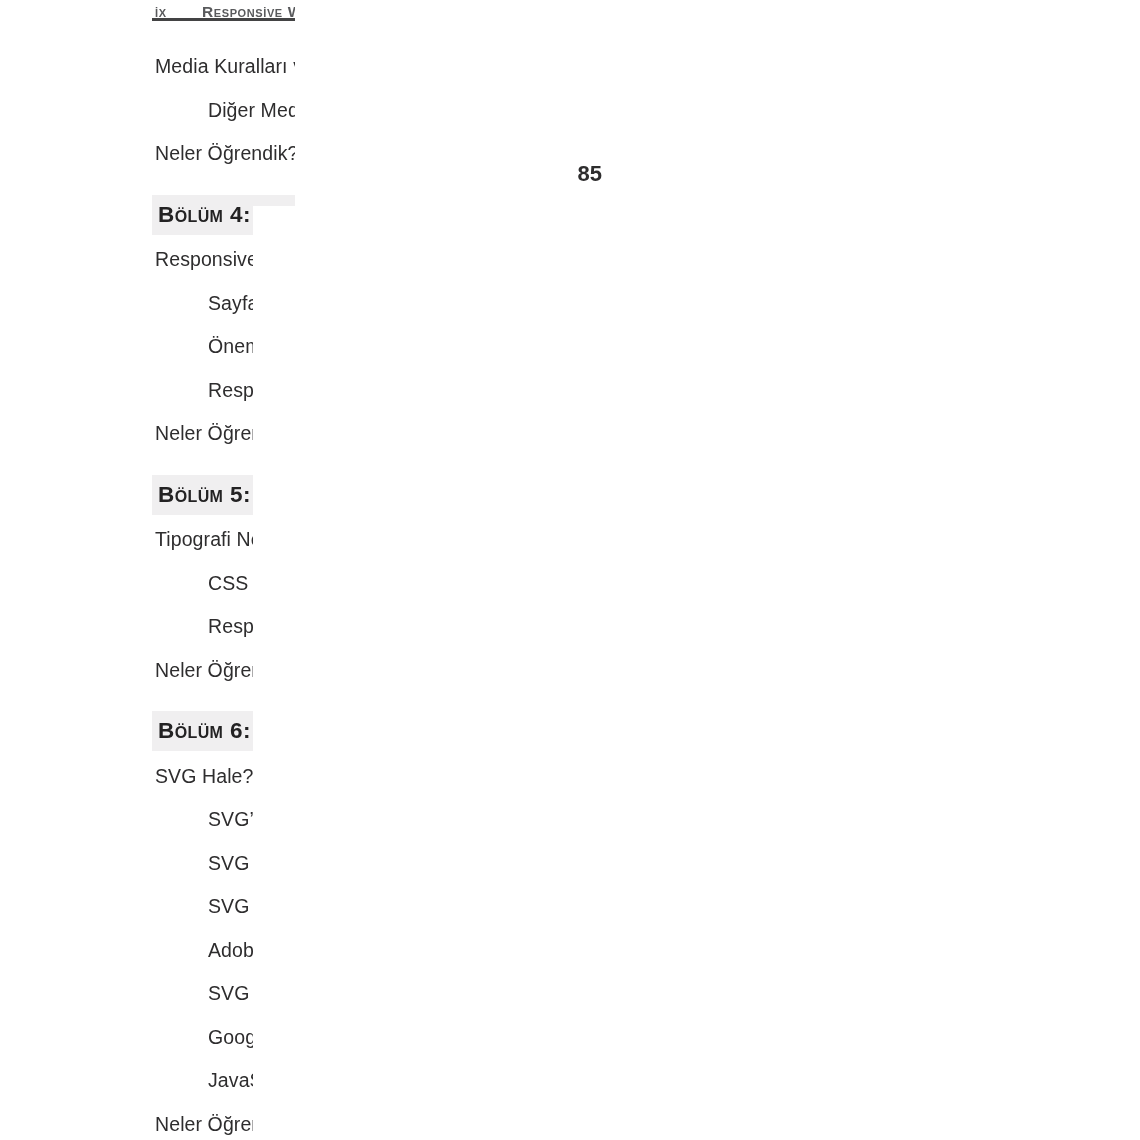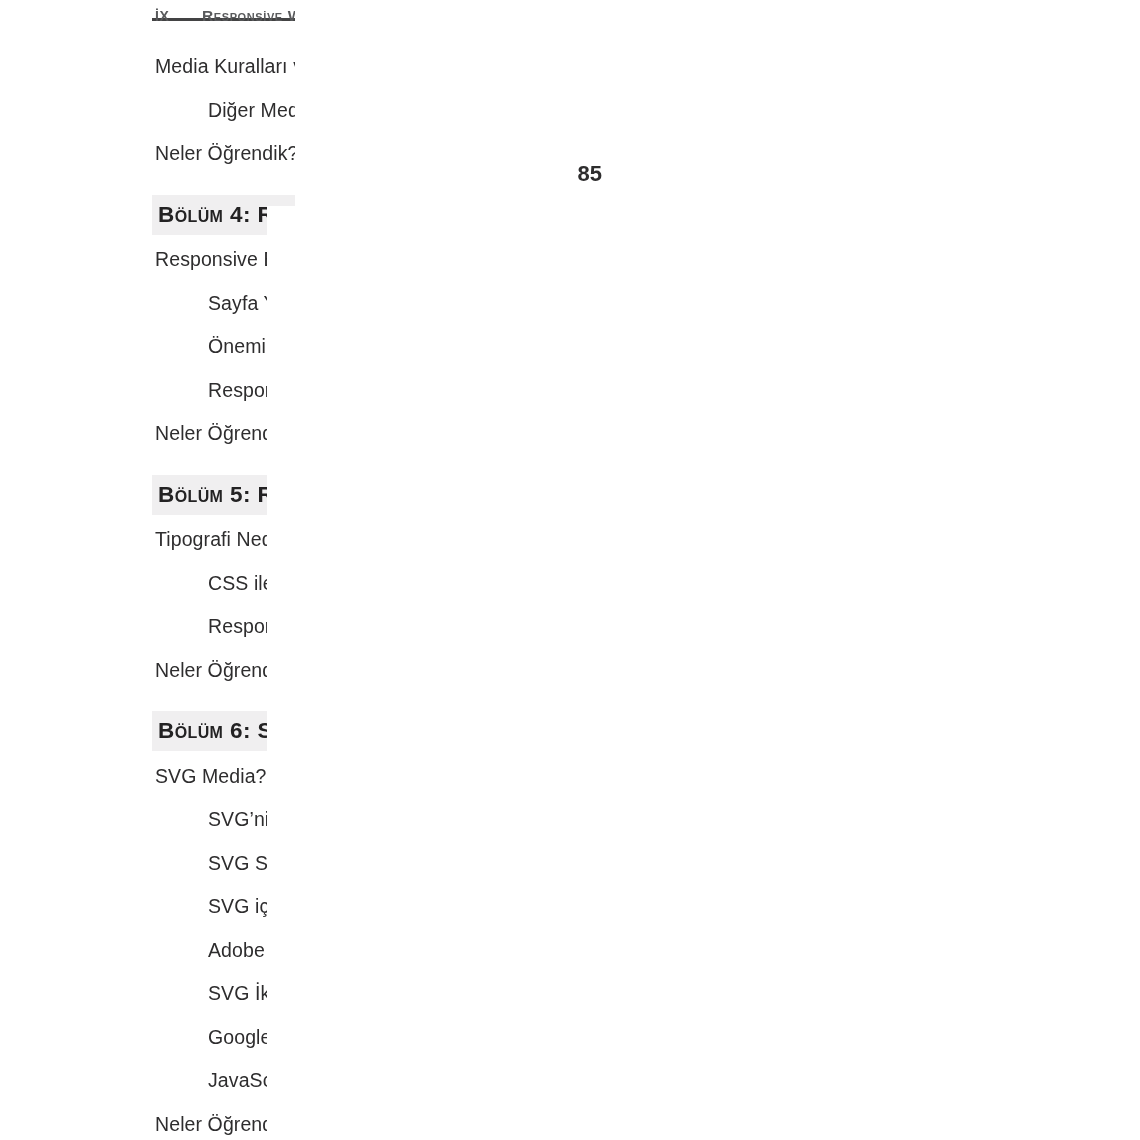--- a/index.html
+++ b/index.html
@@ -31,21 +31,21 @@
     padding-top:3px;
     height:21px;
     border-bottom:3px solid var(--rule);
     font-variant:small-caps;
     font-variant-caps:small-caps;
     font-weight:700;
     color:var(--header-text);
     letter-spacing:0.6px;
   }
   .folio{
-    font-size:20px;
+    font-size:16px;
     padding-left:3px;
     width:50px;
     flex:0 0 auto;
   }
   .running-title{
     font-size:15.5px;
     flex:1 1 auto;
     white-space:nowrap;
   }
   .toc{
@@ -160,21 +160,21 @@
   </div>
         <div class="row entry lvl1">
     <span class="label">Neler Öğrendik?</span>
     <span class="page">83</span>
   </div>
         <div class="row chapter">
     <span class="label">Bölüm 6: SVG Kullanımı ve SVG İkonlar</span>
     <span class="page">85</span>
   </div>
         <div class="row entry lvl1">
-    <span class="label">SVG Media?</span>
+    <span class="label">SVG Hale?</span>
     <span class="page">86</span>
   </div>
         <div class="row entry lvl2">
     <span class="label">SVG’nin Klasik Resim Formatlarına Karşı Faydaları</span>
     <span class="page">87</span>
   </div>
         <div class="row entry lvl2">
     <span class="label">SVG Syntax’ı ve Kullanımı</span>
     <span class="page">88</span>
   </div>

